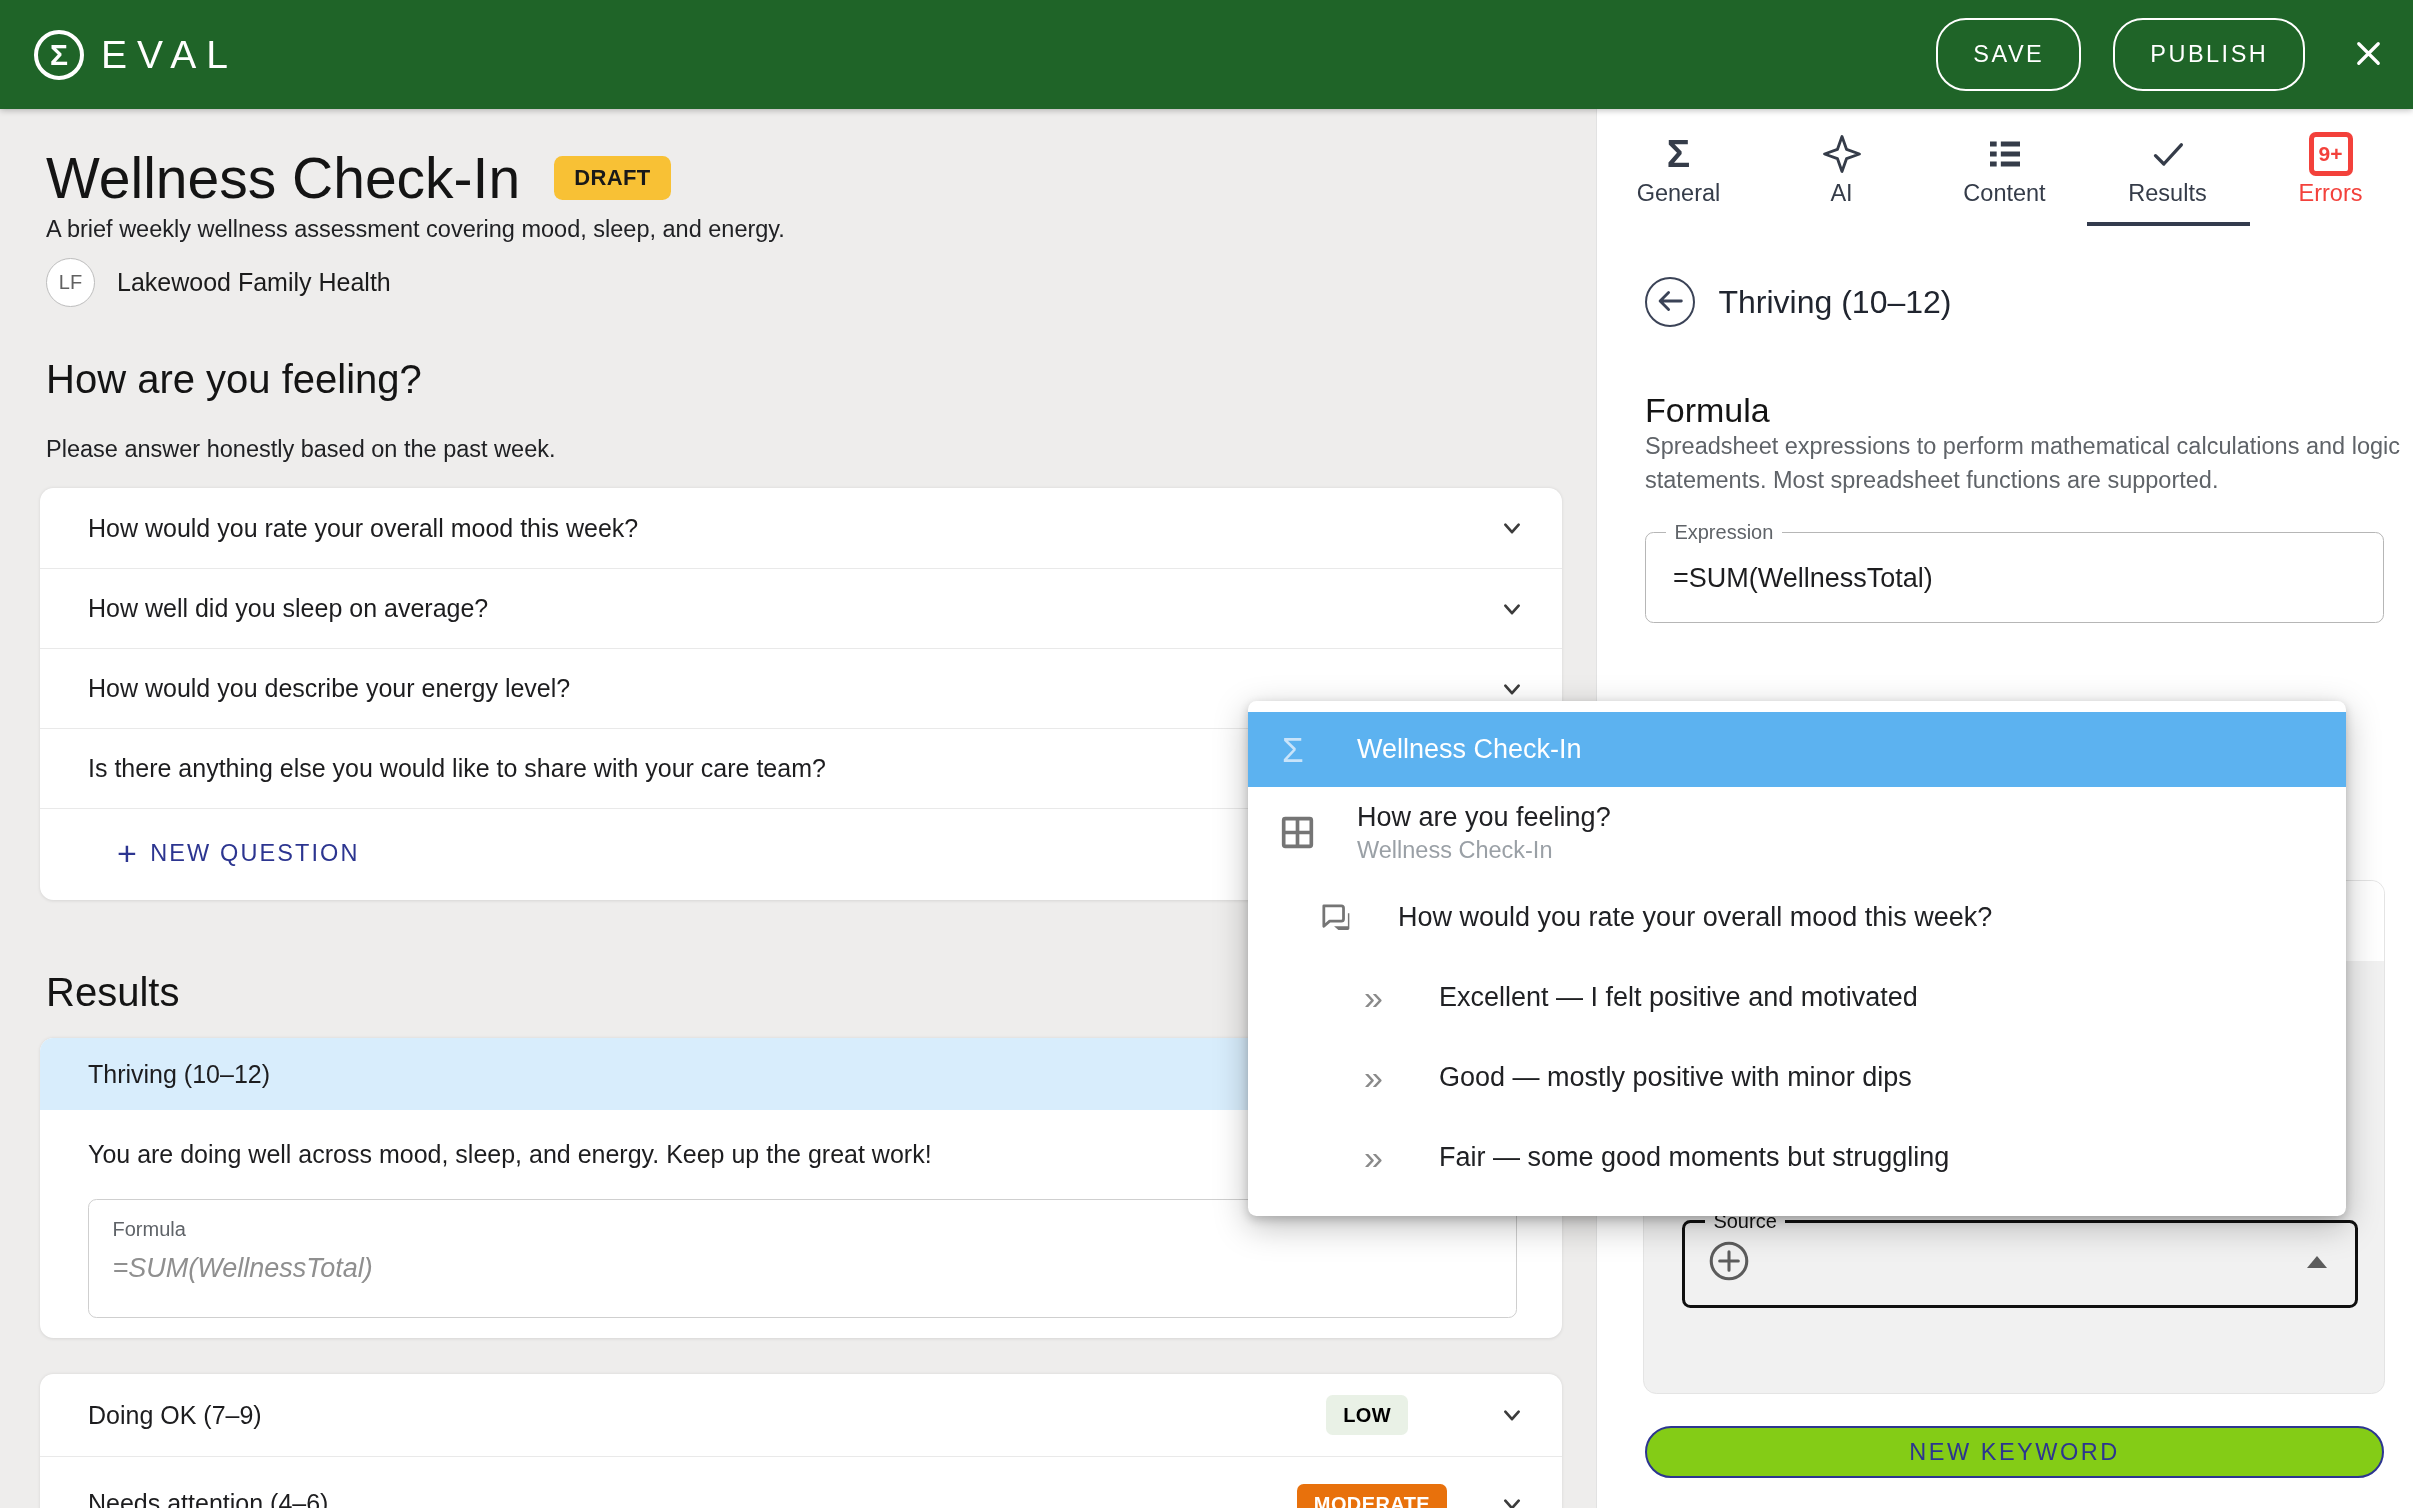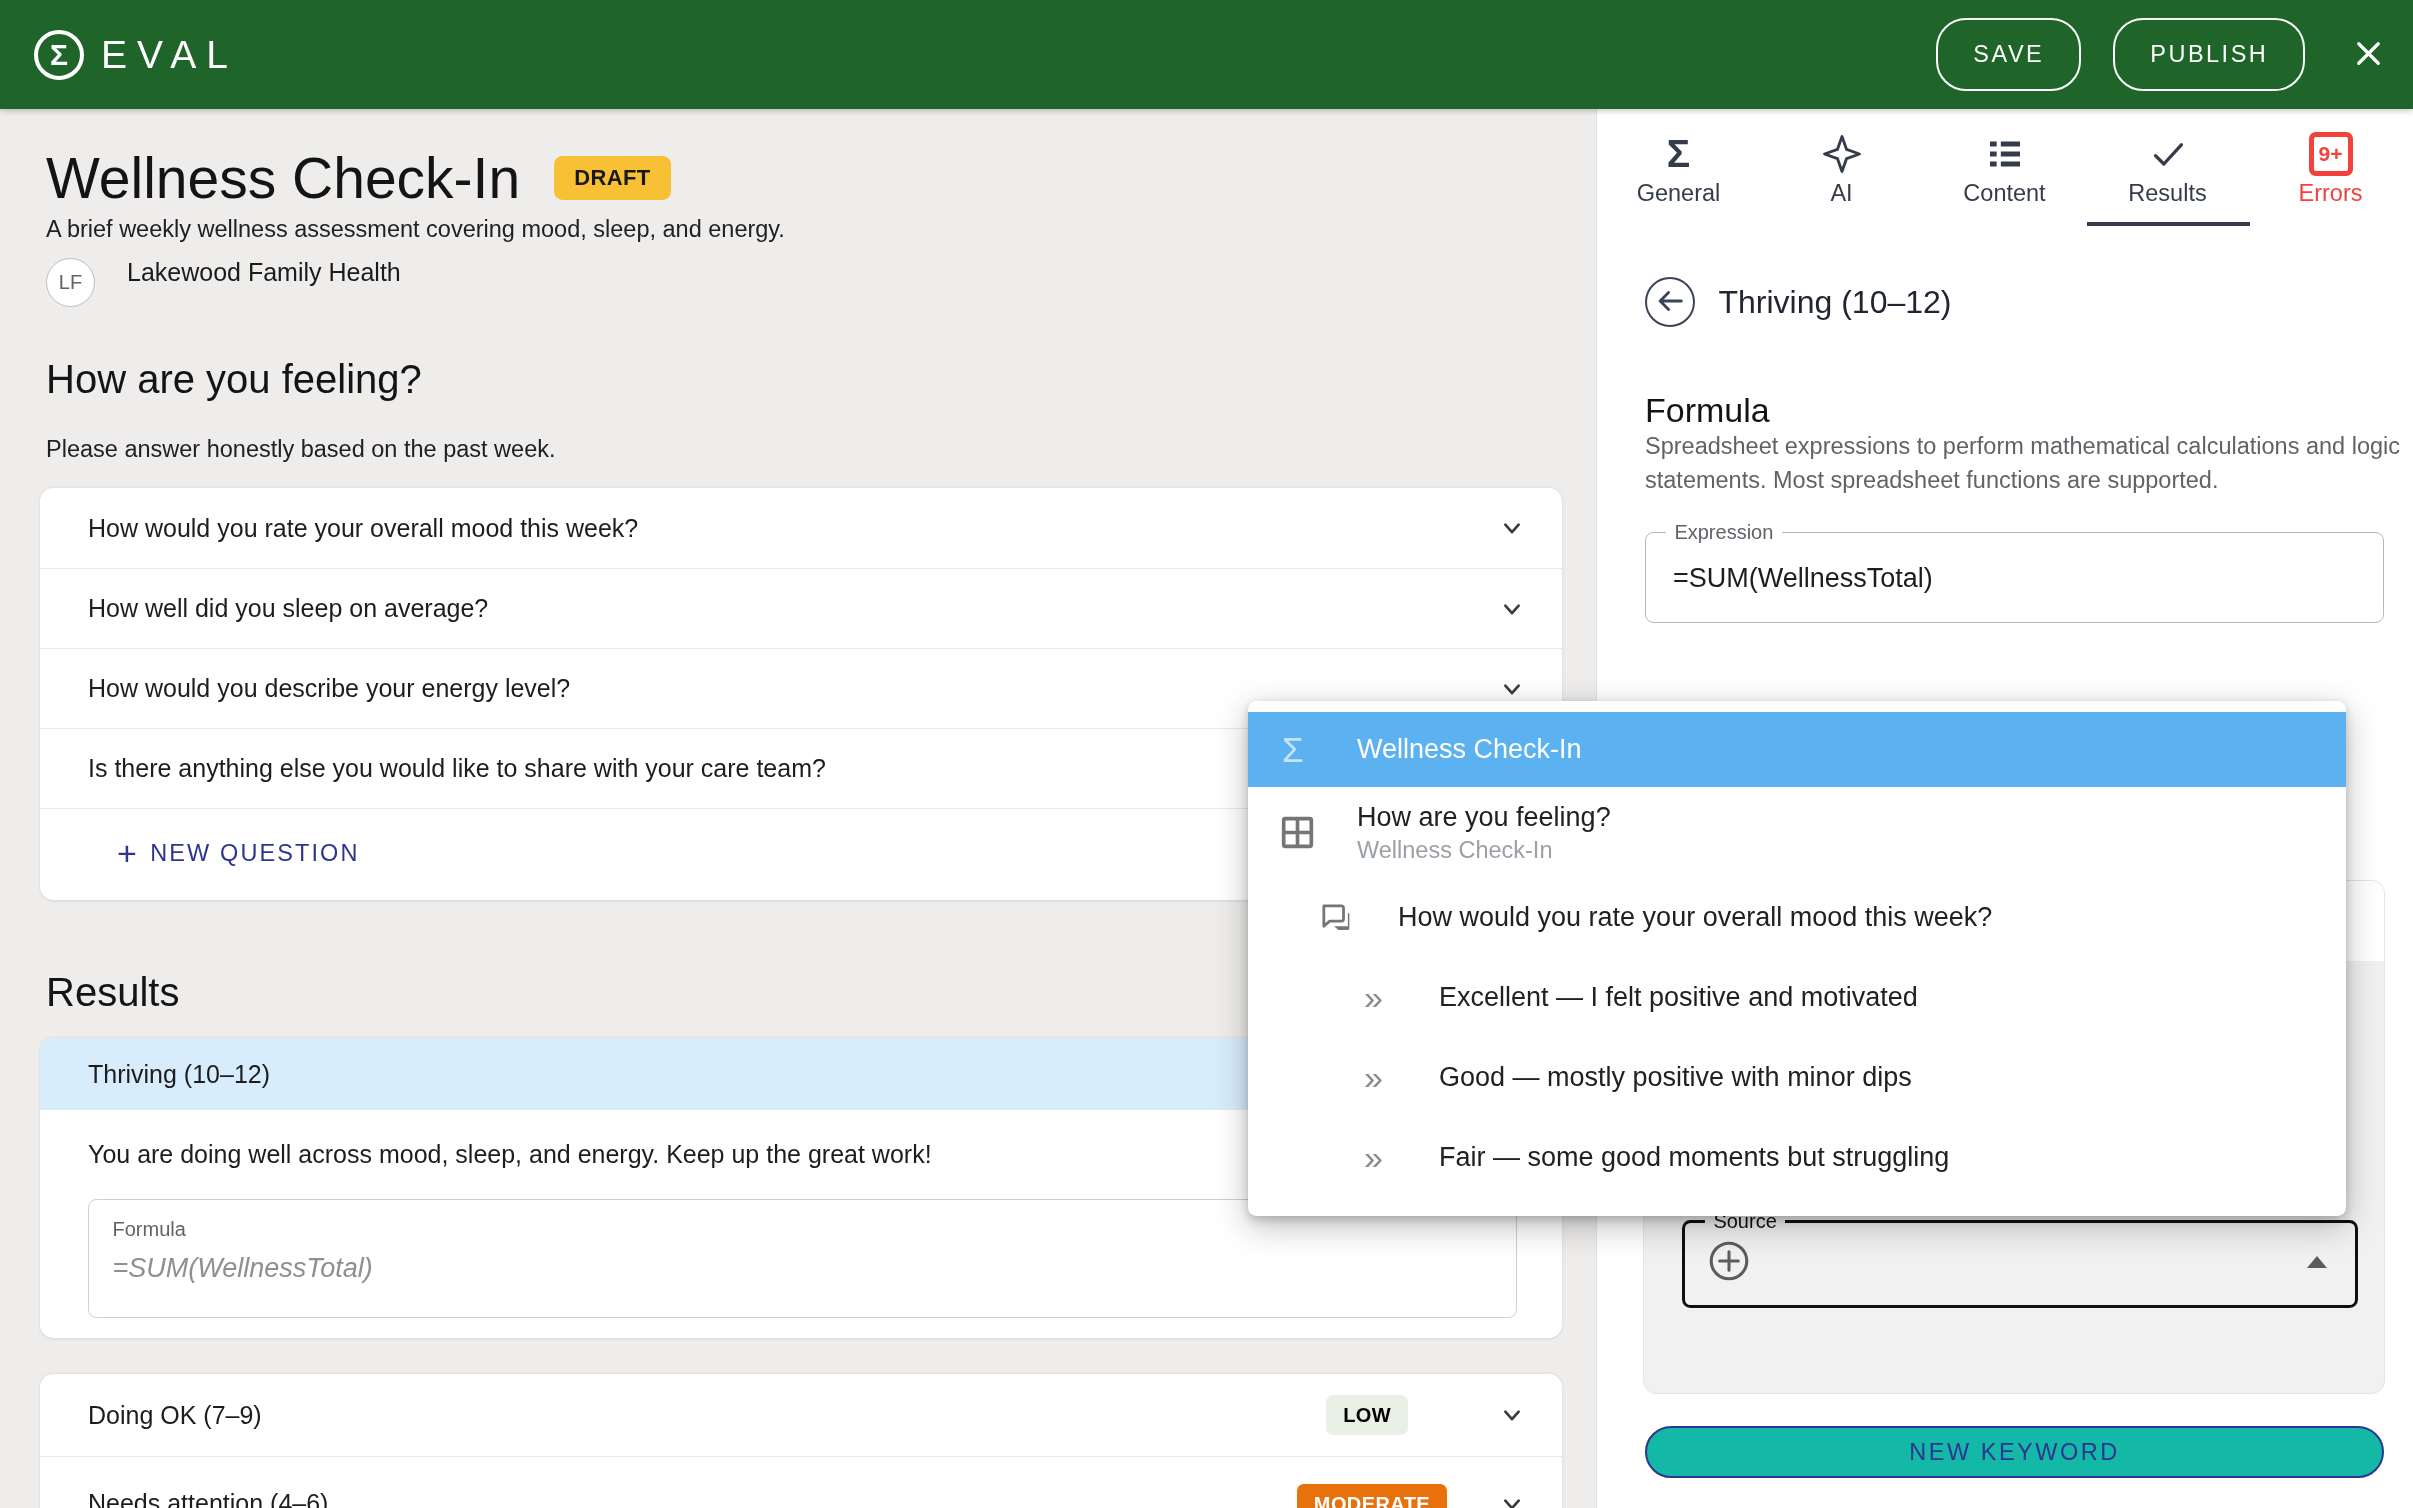--- a/index.html
+++ b/index.html
@@ -23,21 +23,21 @@
   .close-btn { background: none; border: none; cursor: pointer; display: flex; margin-left: 11.7px; }
 
   
   .main { position: absolute; left: 0; top: 109px; width: 1596px; height: 1399px;
     background: #eeedec; overflow: hidden; }
   .title-row { position: absolute; left: 46px; top: 34px; display: flex; align-items: center; gap: 34px; }
   .form-title { font-size: 57px; font-weight: 400; color: #141414; line-height: 70px; }
   .chip-draft { background: #f8c135; color: #191919; font-size: 22px; font-weight: 600;
     letter-spacing: 0.4px; border-radius: 8.4px; padding: 11px 20px; line-height: 1; }
   .form-desc { position: absolute; left: 46px; top: 107px; font-size: 23.5px; color: #202124; }
-  .org-row { position: absolute; left: 46px; top: 149px; display: flex; gap: 32px; }
+  .org-row { position: absolute; left: 46px; top: 149px; display: flex; align-items: center; gap: 22px; }
   .avatar { width: 49px; height: 49px; border-radius: 50%; background: #fff;
     border: 1.7px solid #bdbdbd; display: flex; align-items: center; justify-content: center;
     color: #616161; font-size: 20px; }
   .org-name { font-size: 25px; color: #1b1b1b; }
 
   .sec-title { position: absolute; left: 46px; top: 248px; font-size: 40px; font-weight: 500; color: #141414; }
   .sec-sub { position: absolute; left: 46px; top: 327px; font-size: 23.5px; color: #202124; }
 
   .card { background: #fff; border-radius: 13.4px; box-shadow: 0 0.8px 3.4px rgba(0,0,0,.10); }
   .questions-card { position: absolute; left: 40px; top: 379px; width: 1522px; height: 412px; }
@@ -104,21 +104,21 @@
   .kc-top { height: 80px; background: #fff; }
   .source-field { left: 38px; top: 329px; width: 676px; height: 98px;
     border: 3.4px solid #101010; background: transparent; }
   .source-field legend { color: #111; }
   .sf-inner { display: flex; align-items: center; justify-content: space-between;
     padding: 5px 28.5px 0 22px; cursor: pointer; }
   .caret-up { width: 0; height: 0; border-left: 10px solid transparent;
     border-right: 10px solid transparent; border-bottom: 12.6px solid #5c5c5c; }
 
   .new-keyword-btn { position: absolute; left: 48px; top: 1317px; width: 739px; height: 52px;
-    background: #14b8a6; border: 2.1px solid #2c3590; border-radius: 27px; color: #2c3590;
+    background: #84cc16; border: 2.1px solid #2c3590; border-radius: 27px; color: #2c3590;
     font-family: inherit; font-size: 23.5px; font-weight: 500; letter-spacing: 2.5px; cursor: pointer; }
 
   
   .dropdown { position: absolute; left: 1248px; top: 701px; width: 1098px; height: 515px;
     background: #fff; border-radius: 8.4px; box-shadow: 0 10px 34px rgba(0,0,0,.26), 0 3.4px 10px rgba(0,0,0,.18);
     z-index: 50; padding-top: 11px; }
   .dd-row { display: flex; align-items: center; cursor: pointer; }
   .dd-row.selected { height: 75px; background: #5cb2f0; }
   .dd-row.selected .dd-sigma { color: #c9e4fa; font-size: 35px; margin-left: 34px; width: 75px; }
   .dd-row.selected .dd-label { color: #fff; font-size: 27px; }

